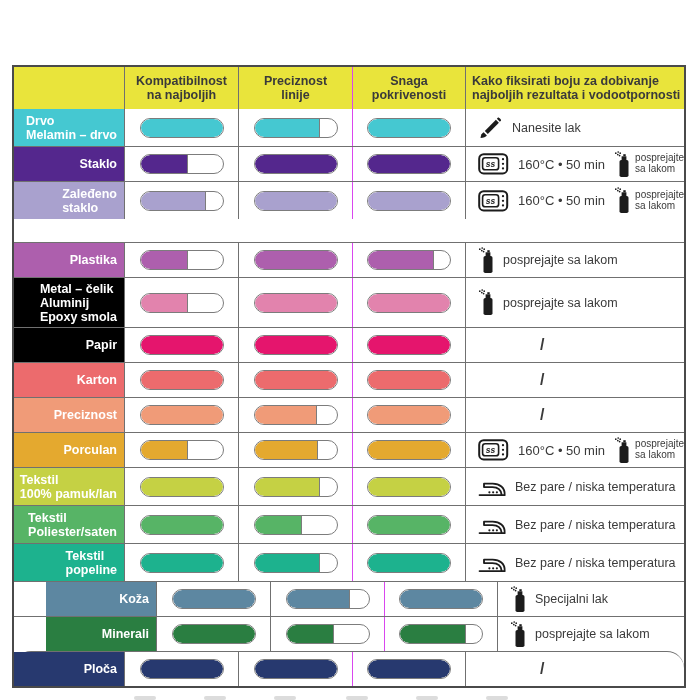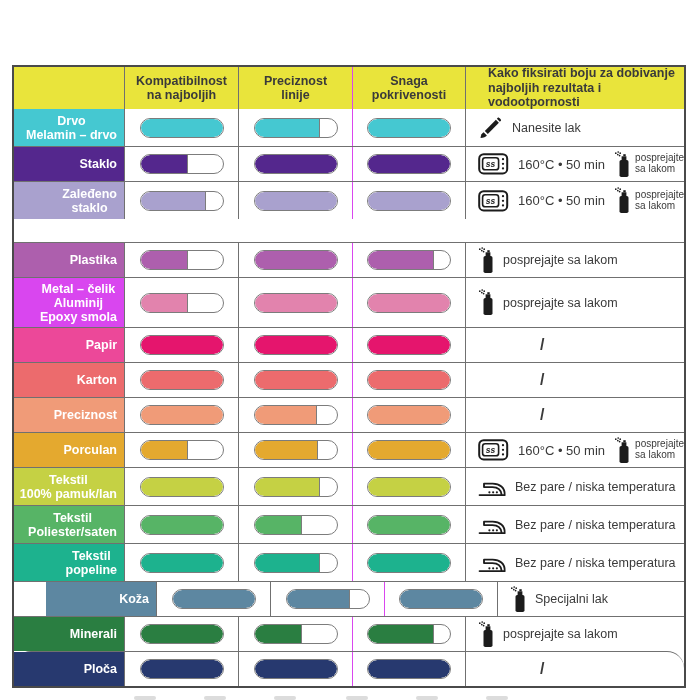--- a/index.html
+++ b/index.html
@@ -15,25 +15,25 @@
   .row:first-child{border-top:none;}
   .c1{width:110px;flex:0 0 110px;box-sizing:border-box;}
   .c2,.c3{width:114px;flex:0 0 114px;box-sizing:border-box;border-left:1px solid #707070;}
   .c4{width:113px;flex:0 0 113px;box-sizing:border-box;border-left:1px solid #d946ef;}
   .c5{flex:1;box-sizing:border-box;border-left:1px solid #707070;}
   .header{background:#e9e43b;height:42px;}
   .hcell{
     display:flex;align-items:center;justify-content:center;text-align:center;
     font-size:12.5px;font-weight:bold;line-height:1.15;white-space:pre-line;color:#3a3a3a;
   }
-  .hcell.left{justify-content:flex-start;text-align:left;padding-left:22px;}
+  .hcell.left{justify-content:flex-start;text-align:left;padding-left:6px;}
   .mat{
     display:flex;flex-direction:column;justify-content:center;align-items:flex-end;
     padding-right:7px;color:#ffffff;font-weight:bold;font-size:12.5px;line-height:1.12;
-    text-align:center;white-space:pre-line;
+    text-align:left;white-space:pre-line;
   }
   .cell{display:flex;align-items:center;justify-content:center;}
   .pill{
     width:84px;height:20px;border:1.5px solid #7c7c7c;border-radius:12px;
     background:#fff;overflow:hidden;position:relative;box-sizing:border-box;
   }
   .fill{position:absolute;left:0;top:0;height:100%;border-right:1.5px solid #7c7c7c;border-radius:10px 0 0 10px;box-sizing:border-box;}
   .fill.full{width:100% !important;border-right:none;border-radius:10px;}
   .fixcell{display:flex;align-items:center;gap:9px;padding:0 6px 0 12px;font-size:12.5px;color:#3a3a3a;}
   .temp{font-size:13px;white-space:nowrap;}
@@ -214,21 +214,21 @@
               <circle cx="3.8" cy="3.6" r=".85"></circle>
               <circle cx="1.8" cy="2.2" r=".85"></circle>
               <circle cx="5.6" cy="4.6" r=".85"></circle>
             </svg>
           </span>
           <span>posprejajte sa lakom</span>
         </div>
   </div>
 
   <div class="row" style="height: 49px;">
-    <div class="mat c1" style="background: #d946ef;">Metal – čelik
+    <div class="mat c1" style="background: #000000;">Metal – čelik
 Aluminij
 Epoxy smola</div>
     <div class="cell c2">
       <div class="pill">
             <div class="fill" style="background: rgb(226, 131, 173); width: 58%;"></div>
           </div>
     </div>
     <div class="cell c3">
       <div class="pill">
             <div class="fill full" style="background: rgb(226, 131, 173); width: 100%;"></div>
@@ -250,21 +250,21 @@
               <circle cx="3.8" cy="3.6" r=".85"></circle>
               <circle cx="1.8" cy="2.2" r=".85"></circle>
               <circle cx="5.6" cy="4.6" r=".85"></circle>
             </svg>
           </span>
           <span>posprejajte sa lakom</span>
         </div>
   </div>
 
   <div class="row" style="height: 34px;">
-    <div class="mat c1" style="background: #ec4899;">Papir</div>
+    <div class="mat c1" style="background: #000000;">Papir</div>
     <div class="cell c2">
       <div class="pill">
             <div class="fill full" style="background: rgb(229, 21, 109); width: 100%;"></div>
           </div>
     </div>
     <div class="cell c3">
       <div class="pill">
             <div class="fill full" style="background: rgb(229, 21, 109); width: 100%;"></div>
           </div>
     </div>
@@ -491,21 +491,21 @@
               <circle cx="3.8" cy="3.6" r=".85"></circle>
               <circle cx="1.8" cy="2.2" r=".85"></circle>
               <circle cx="5.6" cy="4.6" r=".85"></circle>
             </svg>
           </span>
           <span>Specijalni lak</span>
         </div>
   </div>
 
   <div class="row" style="height: 34px;">
-    <div class="mat c1" style="background: rgb(42, 126, 65);">Minerali</div>
+    <div class="mat c1" style="background: rgb(42, 126, 65); margin-left: 32px;">Minerali</div>
     <div class="cell c2">
       <div class="pill">
             <div class="fill full" style="background: rgb(42, 126, 65); width: 100%;"></div>
           </div>
     </div>
     <div class="cell c3">
       <div class="pill">
             <div class="fill" style="background: rgb(42, 126, 65); width: 58%;"></div>
           </div>
     </div>

